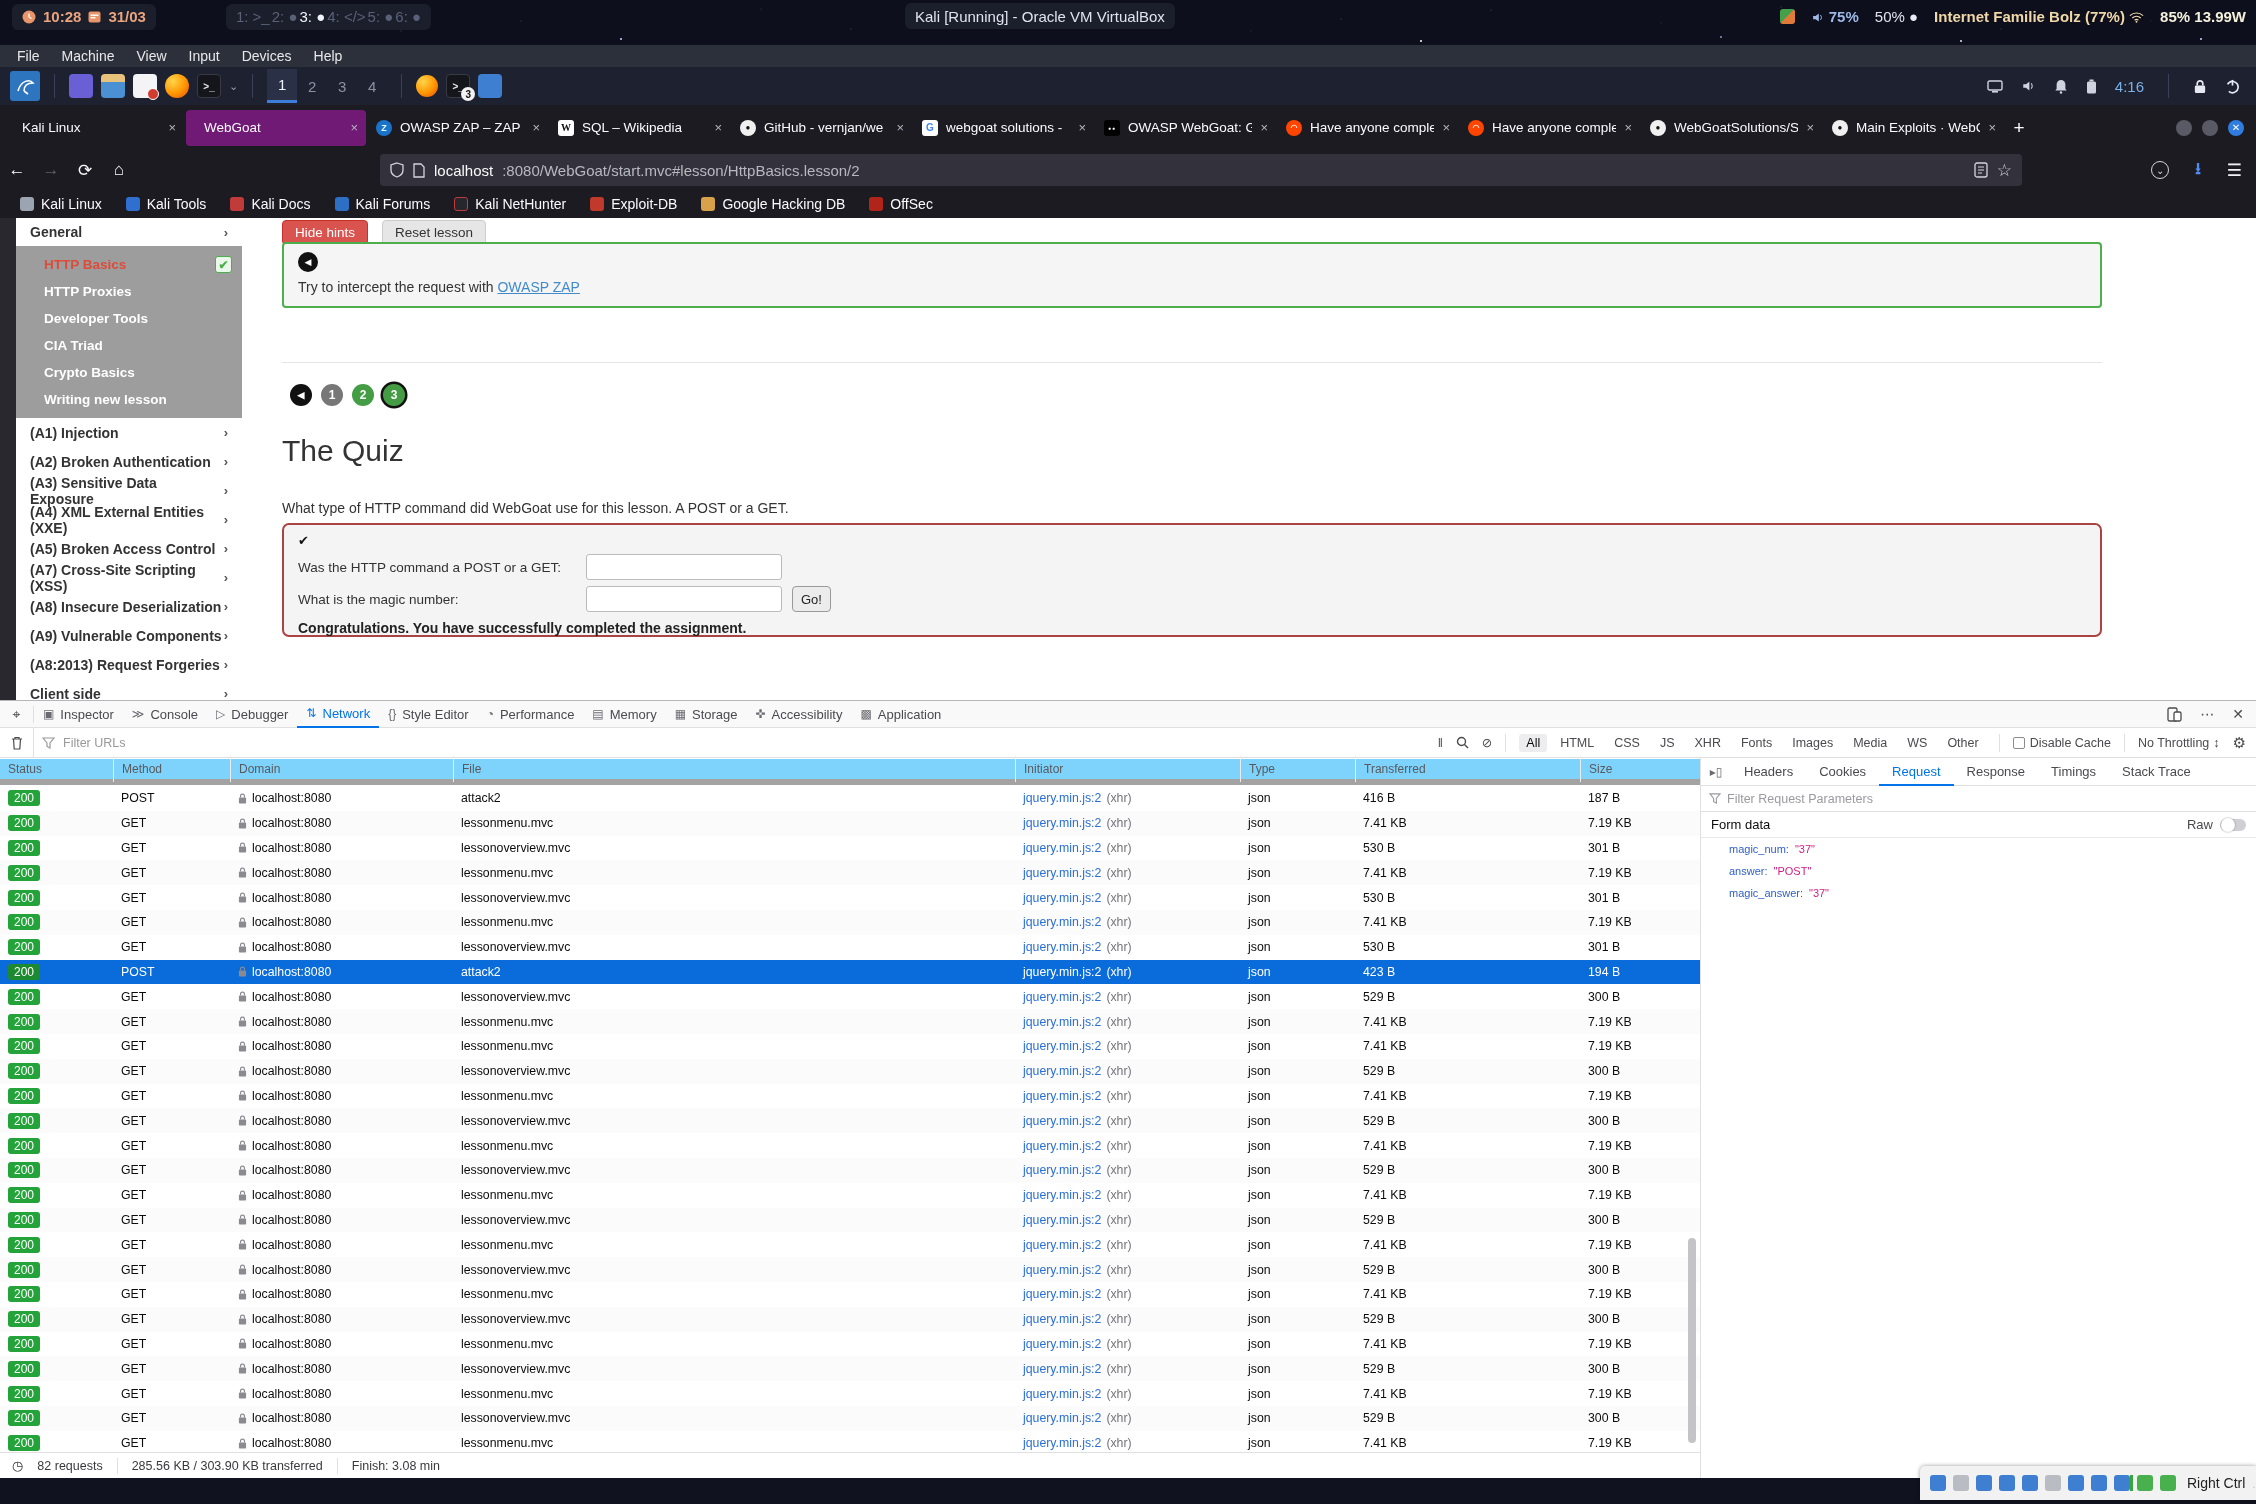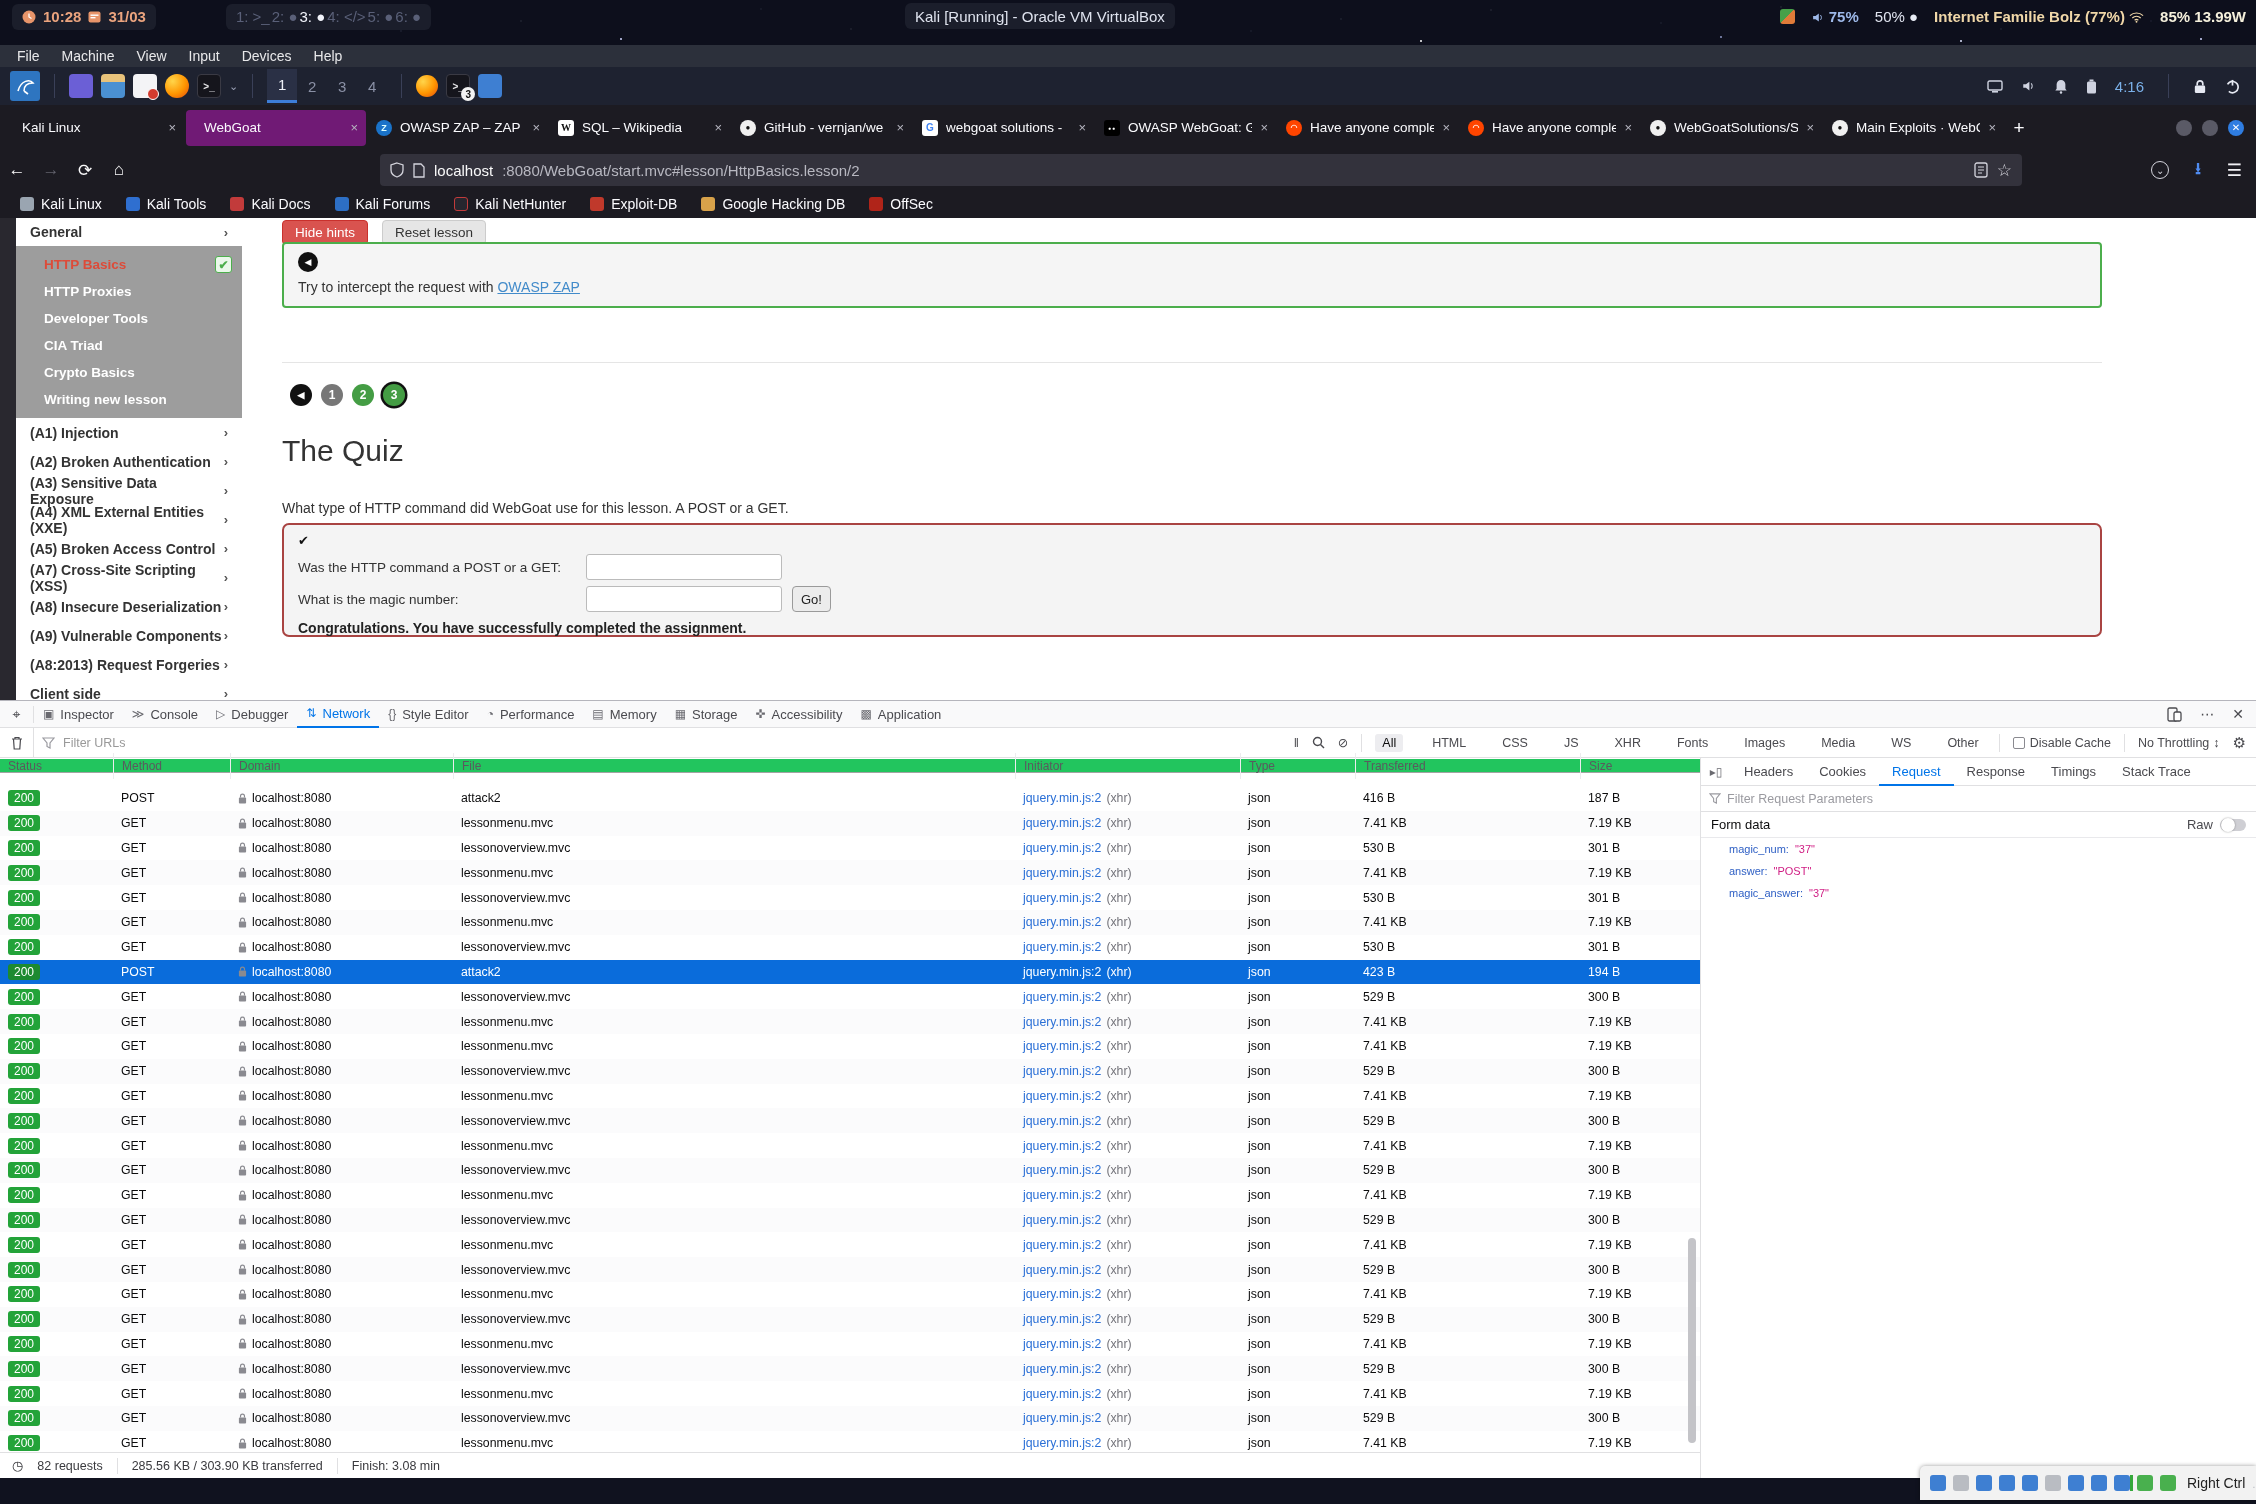--- a/index.html
+++ b/index.html
@@ -189,22 +189,22 @@
   .dt-filter-input::placeholder { color:#999; }
   .dt-t2-right { margin-left:auto; display:flex; align-items:center; gap:13px; margin-right:10px; }
   .vsep { width:1px; height:18px; background:#e0e0e2; }
   .f-pill { padding:2px 7px; border-radius:3px; }
   .f-pill.active { background:#ededf0; color:#0c0c0d; }
   .dc-box { width:12px; height:12px; border:1px solid #8a8a90; border-radius:2px; margin-right:5px; }
   .throttle { display:flex; align-items:center; gap:4px; }
   .gear { font-size:15px; color:#4a4a4f; }
 
   
-  .net-header { position:absolute; left:0; top:58px; width:1700px; height:14px; background:#22c55e;
-    border-bottom:1px solid #a3a3a3; display:flex; align-items:center; font-size:12px; color:#5a5a5e; }
+  .net-header { position:absolute; left:0; top:58px; width:1700px; height:26px; background:#7dd3fc;
+    border-bottom:6px solid #a3a3a3; display:flex; align-items:center; font-size:12px; color:#5a5a5e; }
   .th { padding-left:8px; height:26px; line-height:26px; border-left:1px solid #ececee; overflow:hidden; white-space:nowrap; }
   .th:first-child { border-left:none; }
   .cw1{width:113px;flex:none} .cw2{width:117px;flex:none} .cw3{width:223px;flex:none}
   .cw4{width:562px;flex:none} .cw5{width:225px;flex:none} .cw6{width:115px;flex:none}
   .cw7{width:225px;flex:none} .cw8{width:120px;flex:none}
   .net-rows { position:absolute; left:0; top:85px; width:1700px; height:667px; overflow:hidden; }
   .nr { display:flex; align-items:center; height:24.8px; font-size:12.3px; color:#0c0c0d; }
   .nr:nth-child(even) { background:#fbfbfc; }
   .nr > span { padding-left:8px; overflow:hidden; white-space:nowrap; display:flex; align-items:center; gap:5px; }
   .st-badge { background:#23a339; color:#fff; font-size:12px; border-radius:3px; padding:1px 6px; }
@@ -736,21 +736,21 @@
         </svg>
       <input class="dt-filter-input" placeholder="Filter URLs" style="">
       <span class="dt-t2-right">
         <span>‖</span>
         <svg width="13" height="13" viewBox="0 0 13 13">
             <circle cx="5.5" cy="5.5" r="4" stroke="#4a4a4f" fill="none" stroke-width="1.4"></circle>
             <path d="M8.5 8.5 12 12" stroke="#4a4a4f" stroke-width="1.4"></path>
           </svg>
         <span>⊘</span>
         <span class="vsep"></span>
-        <span style="display:flex;gap:22px">
+        <span style="display:flex;gap:6px">
 
         <span class="f-pill active">All</span>
             <span class="f-pill">HTML</span>
             <span class="f-pill">CSS</span>
             <span class="f-pill">JS</span>
             <span class="f-pill">XHR</span>
             <span class="f-pill">Fonts</span>
             <span class="f-pill">Images</span>
             <span class="f-pill">Media</span>
             <span class="f-pill">WS</span>

